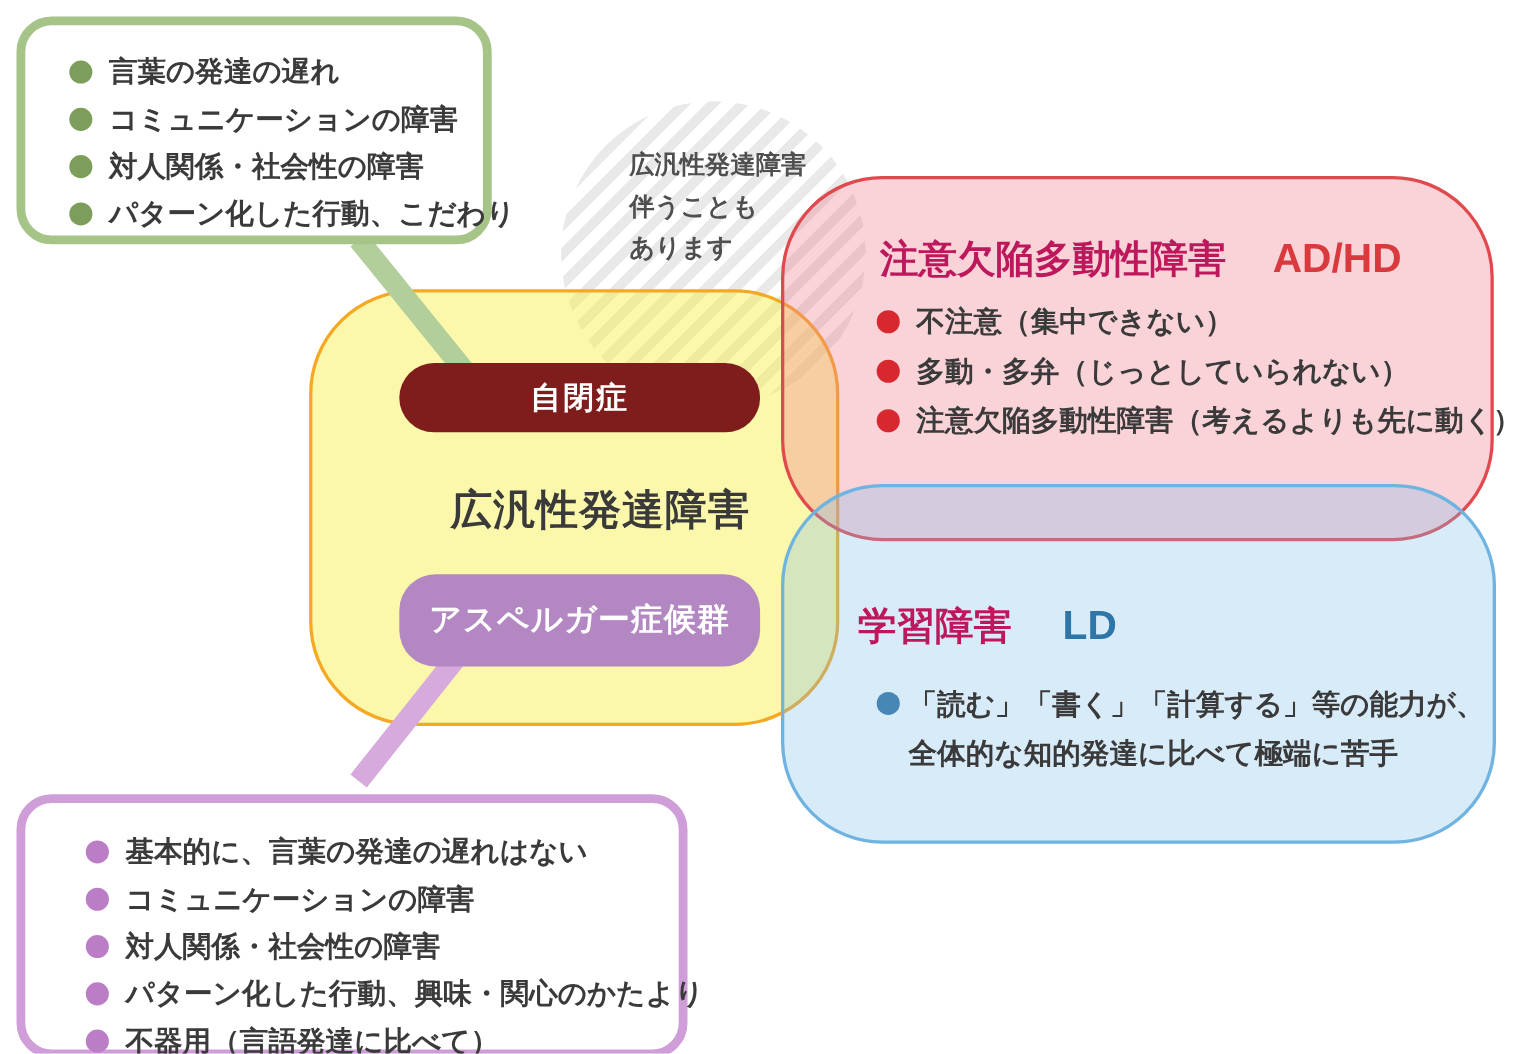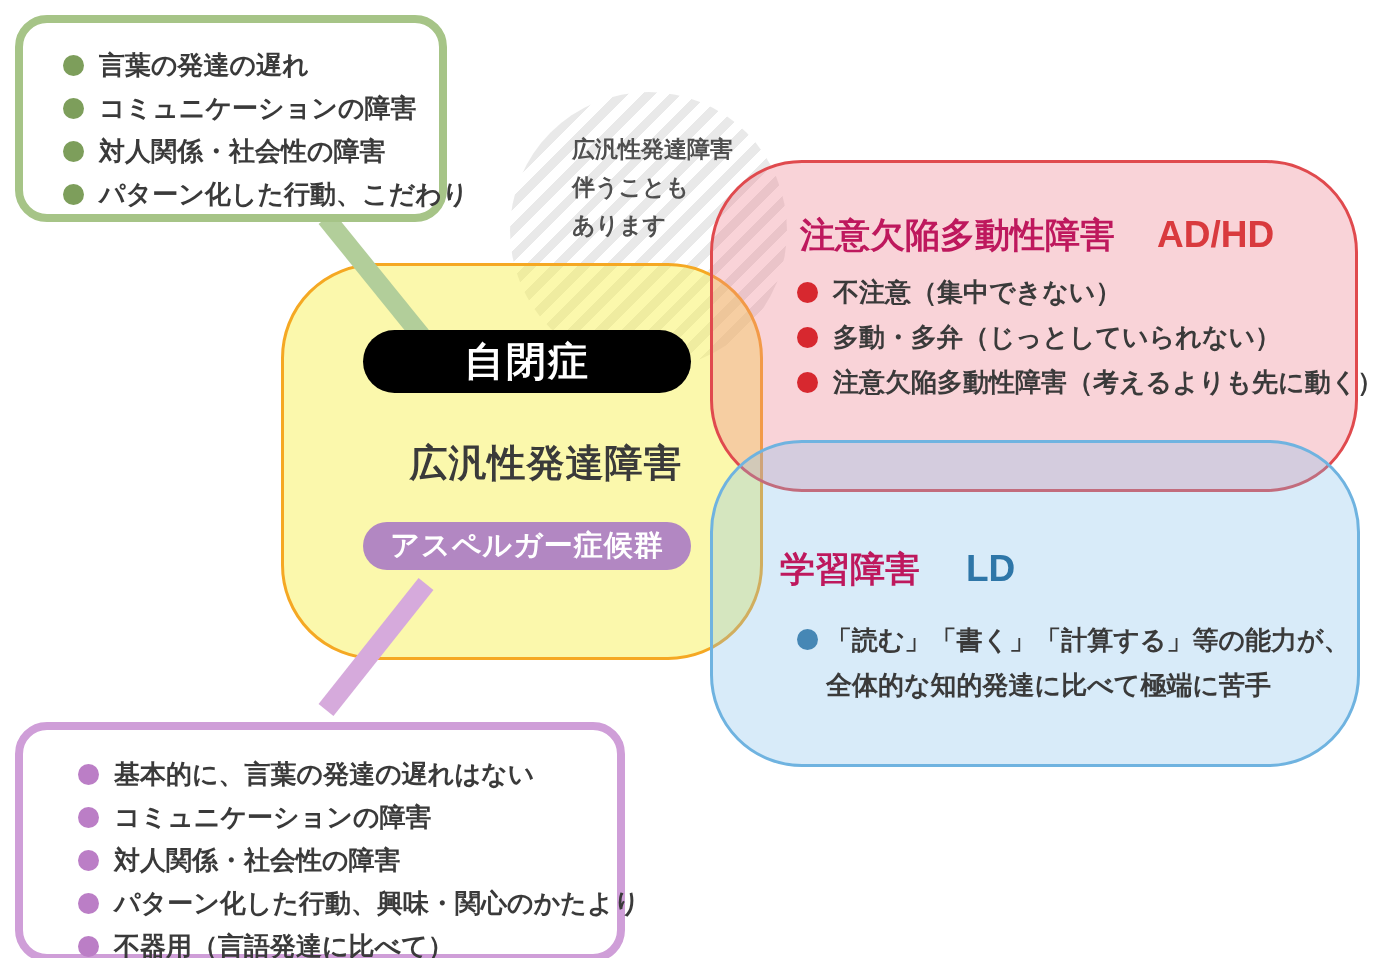--- a/index.html
+++ b/index.html
@@ -25,22 +25,22 @@
   .venn.red    { left:710px; top:160px; width:648px; height:332px; border:3px solid #e04a4e; border-radius:92px; background:rgba(238,130,142,0.35); z-index:2; }
   .venn.blue   { left:710px; top:440px; width:650px; height:327px; border:3px solid #6fb3e0; border-radius:92px; background:rgba(125,190,235,0.30); z-index:2; }
 
   .connectors { position:absolute; left:0; top:0; z-index:4; pointer-events:none; }
 
   
   .pill {
     position:absolute; display:flex; align-items:center; justify-content:center;
     color:#ffffff; font-weight:bold; z-index:6; white-space:nowrap;
   }
-  .pill.autism   { left:363px; top:330px; width:328px; height:63px; border-radius:32px; background:#000000; font-size:40px; letter-spacing:2px; }
-  .pill.asperger { left:363px; top:522px; width:328px; height:48px; border-radius:33px; background:#b287c2; font-size:29px; letter-spacing:1px; }
+  .pill.autism   { left:363px; top:330px; width:328px; height:63px; border-radius:32px; background:#7f1d1d; font-size:28px; letter-spacing:2px; }
+  .pill.asperger { left:363px; top:522px; width:328px; height:84px; border-radius:33px; background:#b287c2; font-size:29px; letter-spacing:1px; }
 
   .pdd-label {
     position:absolute; left:396px; top:438px; width:300px; text-align:center;
     font-size:38px; font-weight:bold; letter-spacing:1px; z-index:6; white-space:nowrap;
   }
 
   
   .feature-box { position:absolute; box-sizing:border-box; background:#ffffff; border-radius:32px; z-index:7; }
   .feature-box.green  { left:15px; top:15px;  width:432px; height:207px; border:8px solid #a6c487; padding:21px 0 0 40px; }
   .feature-box.purple { left:15px; top:722px; width:610px; height:240px; border:8px solid #cf9ed8; padding:23px 0 0 55px; }

